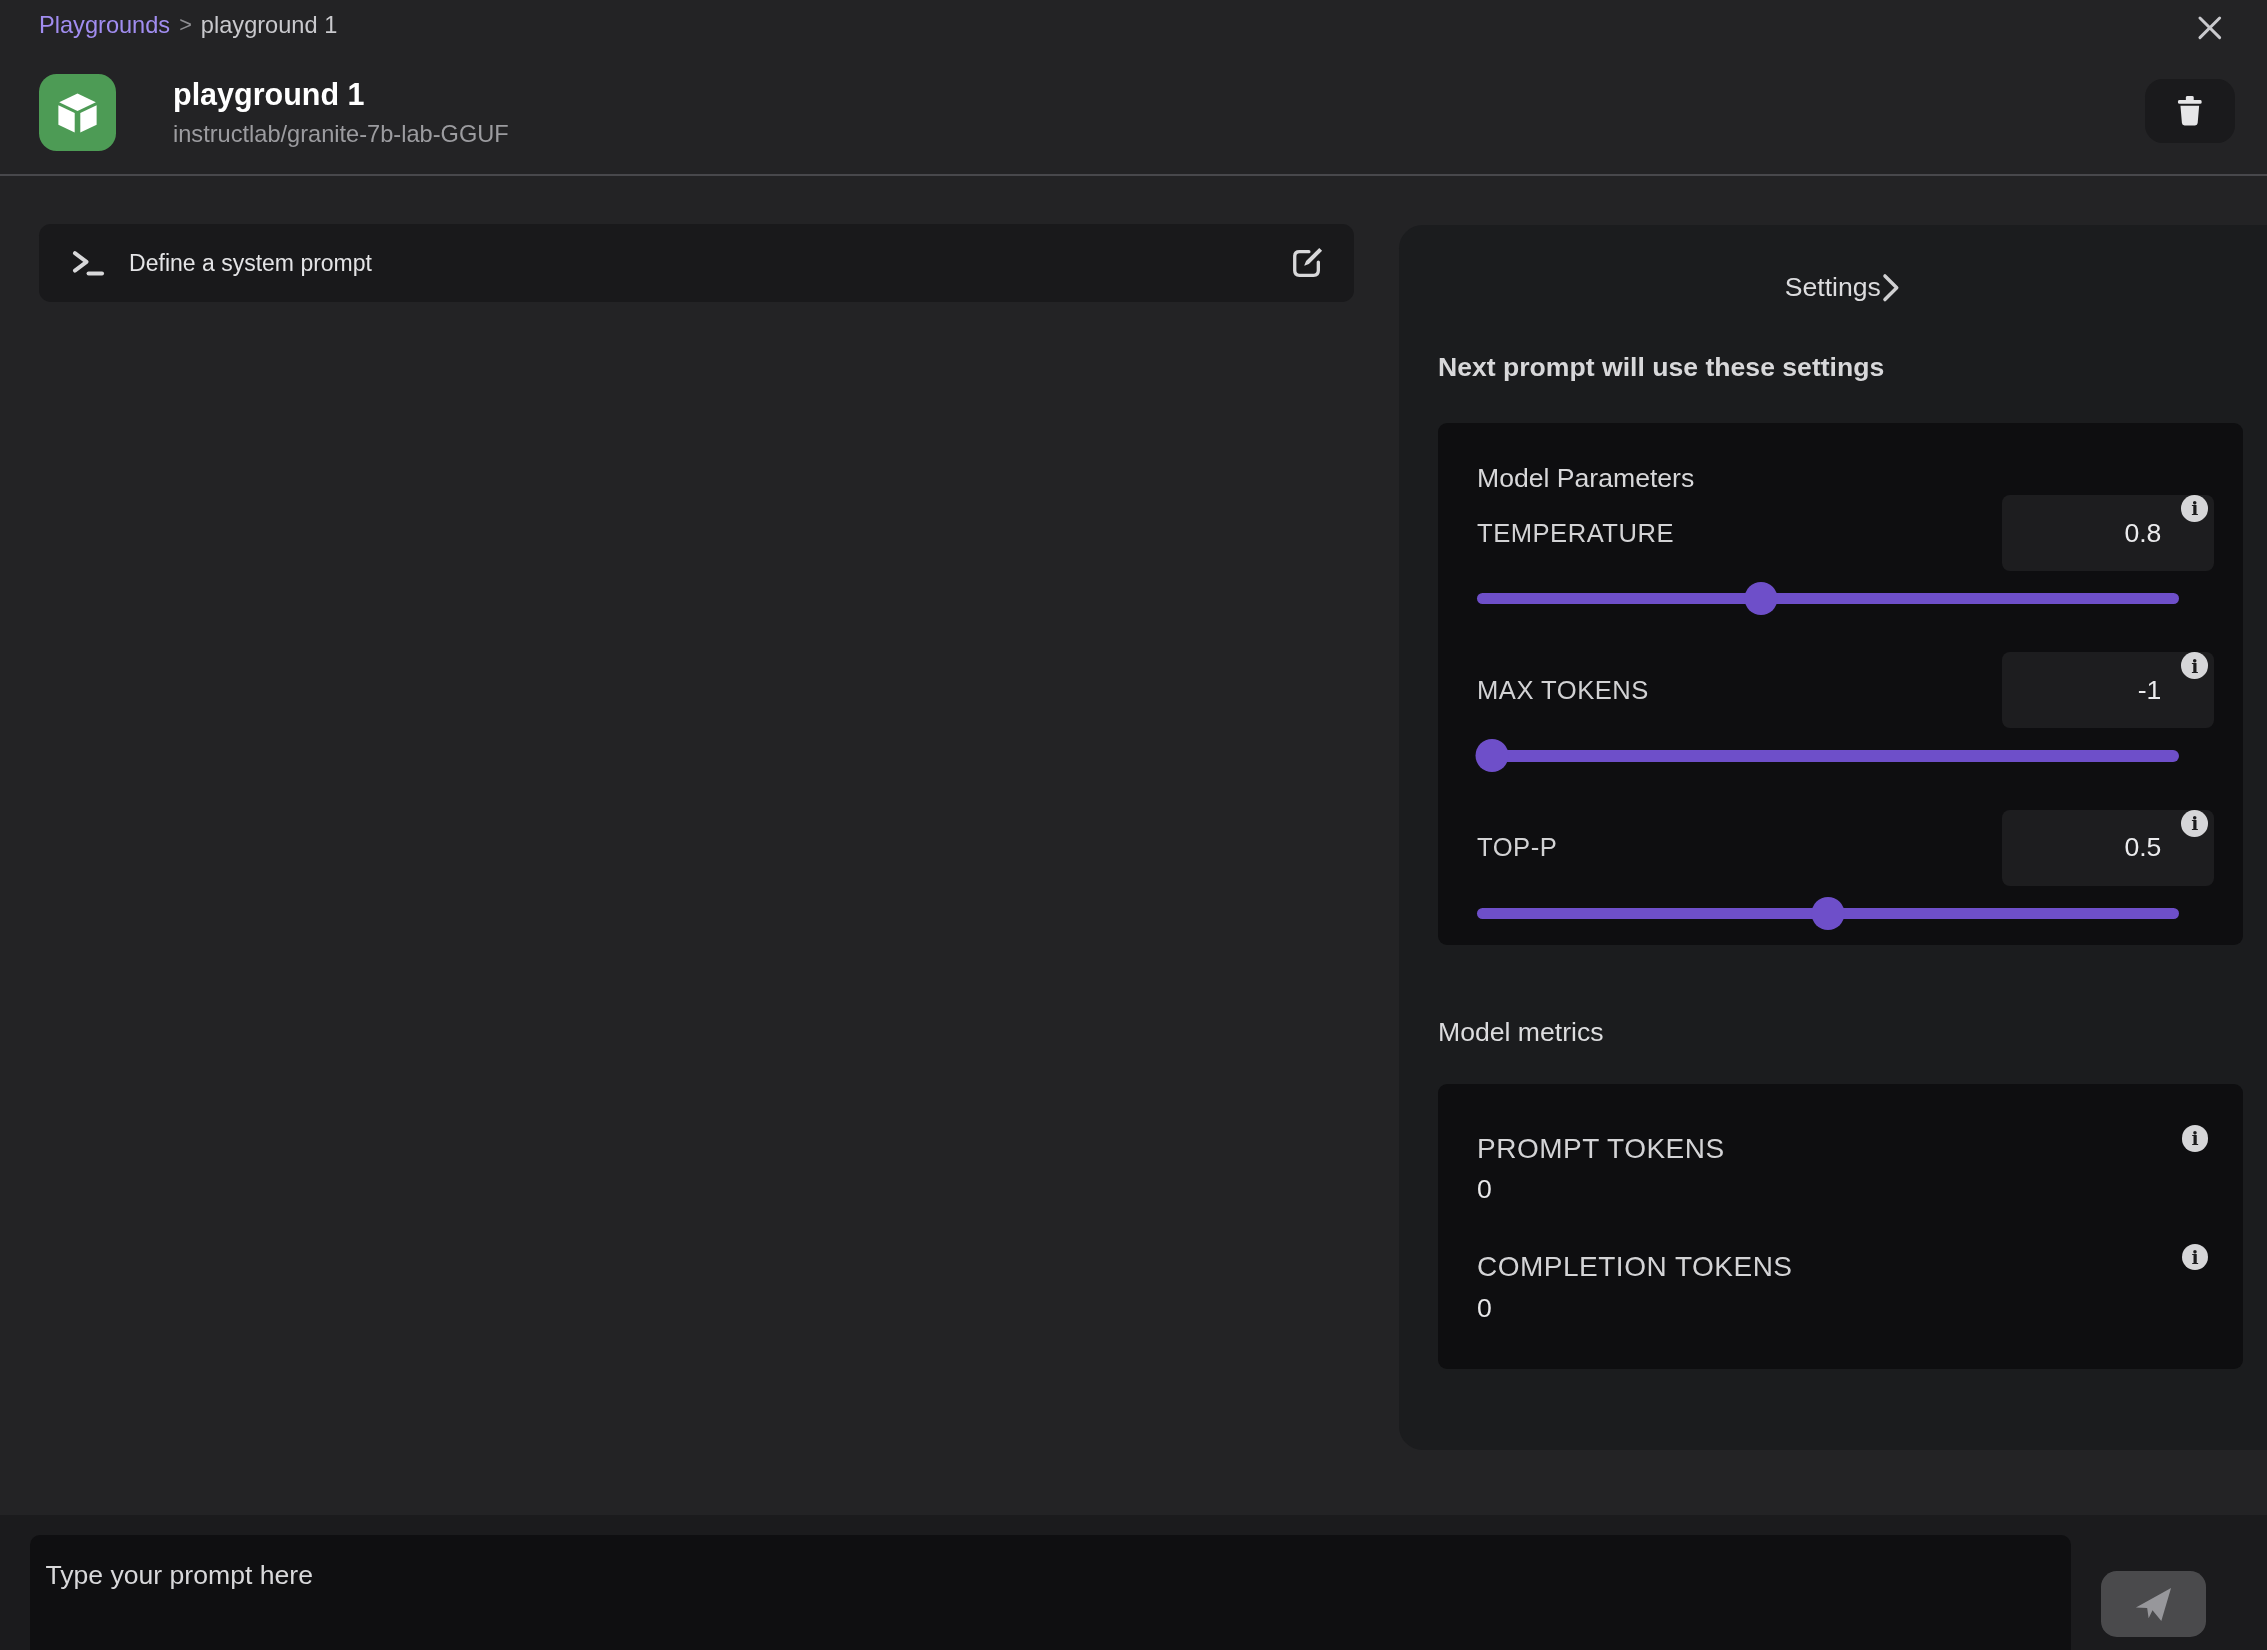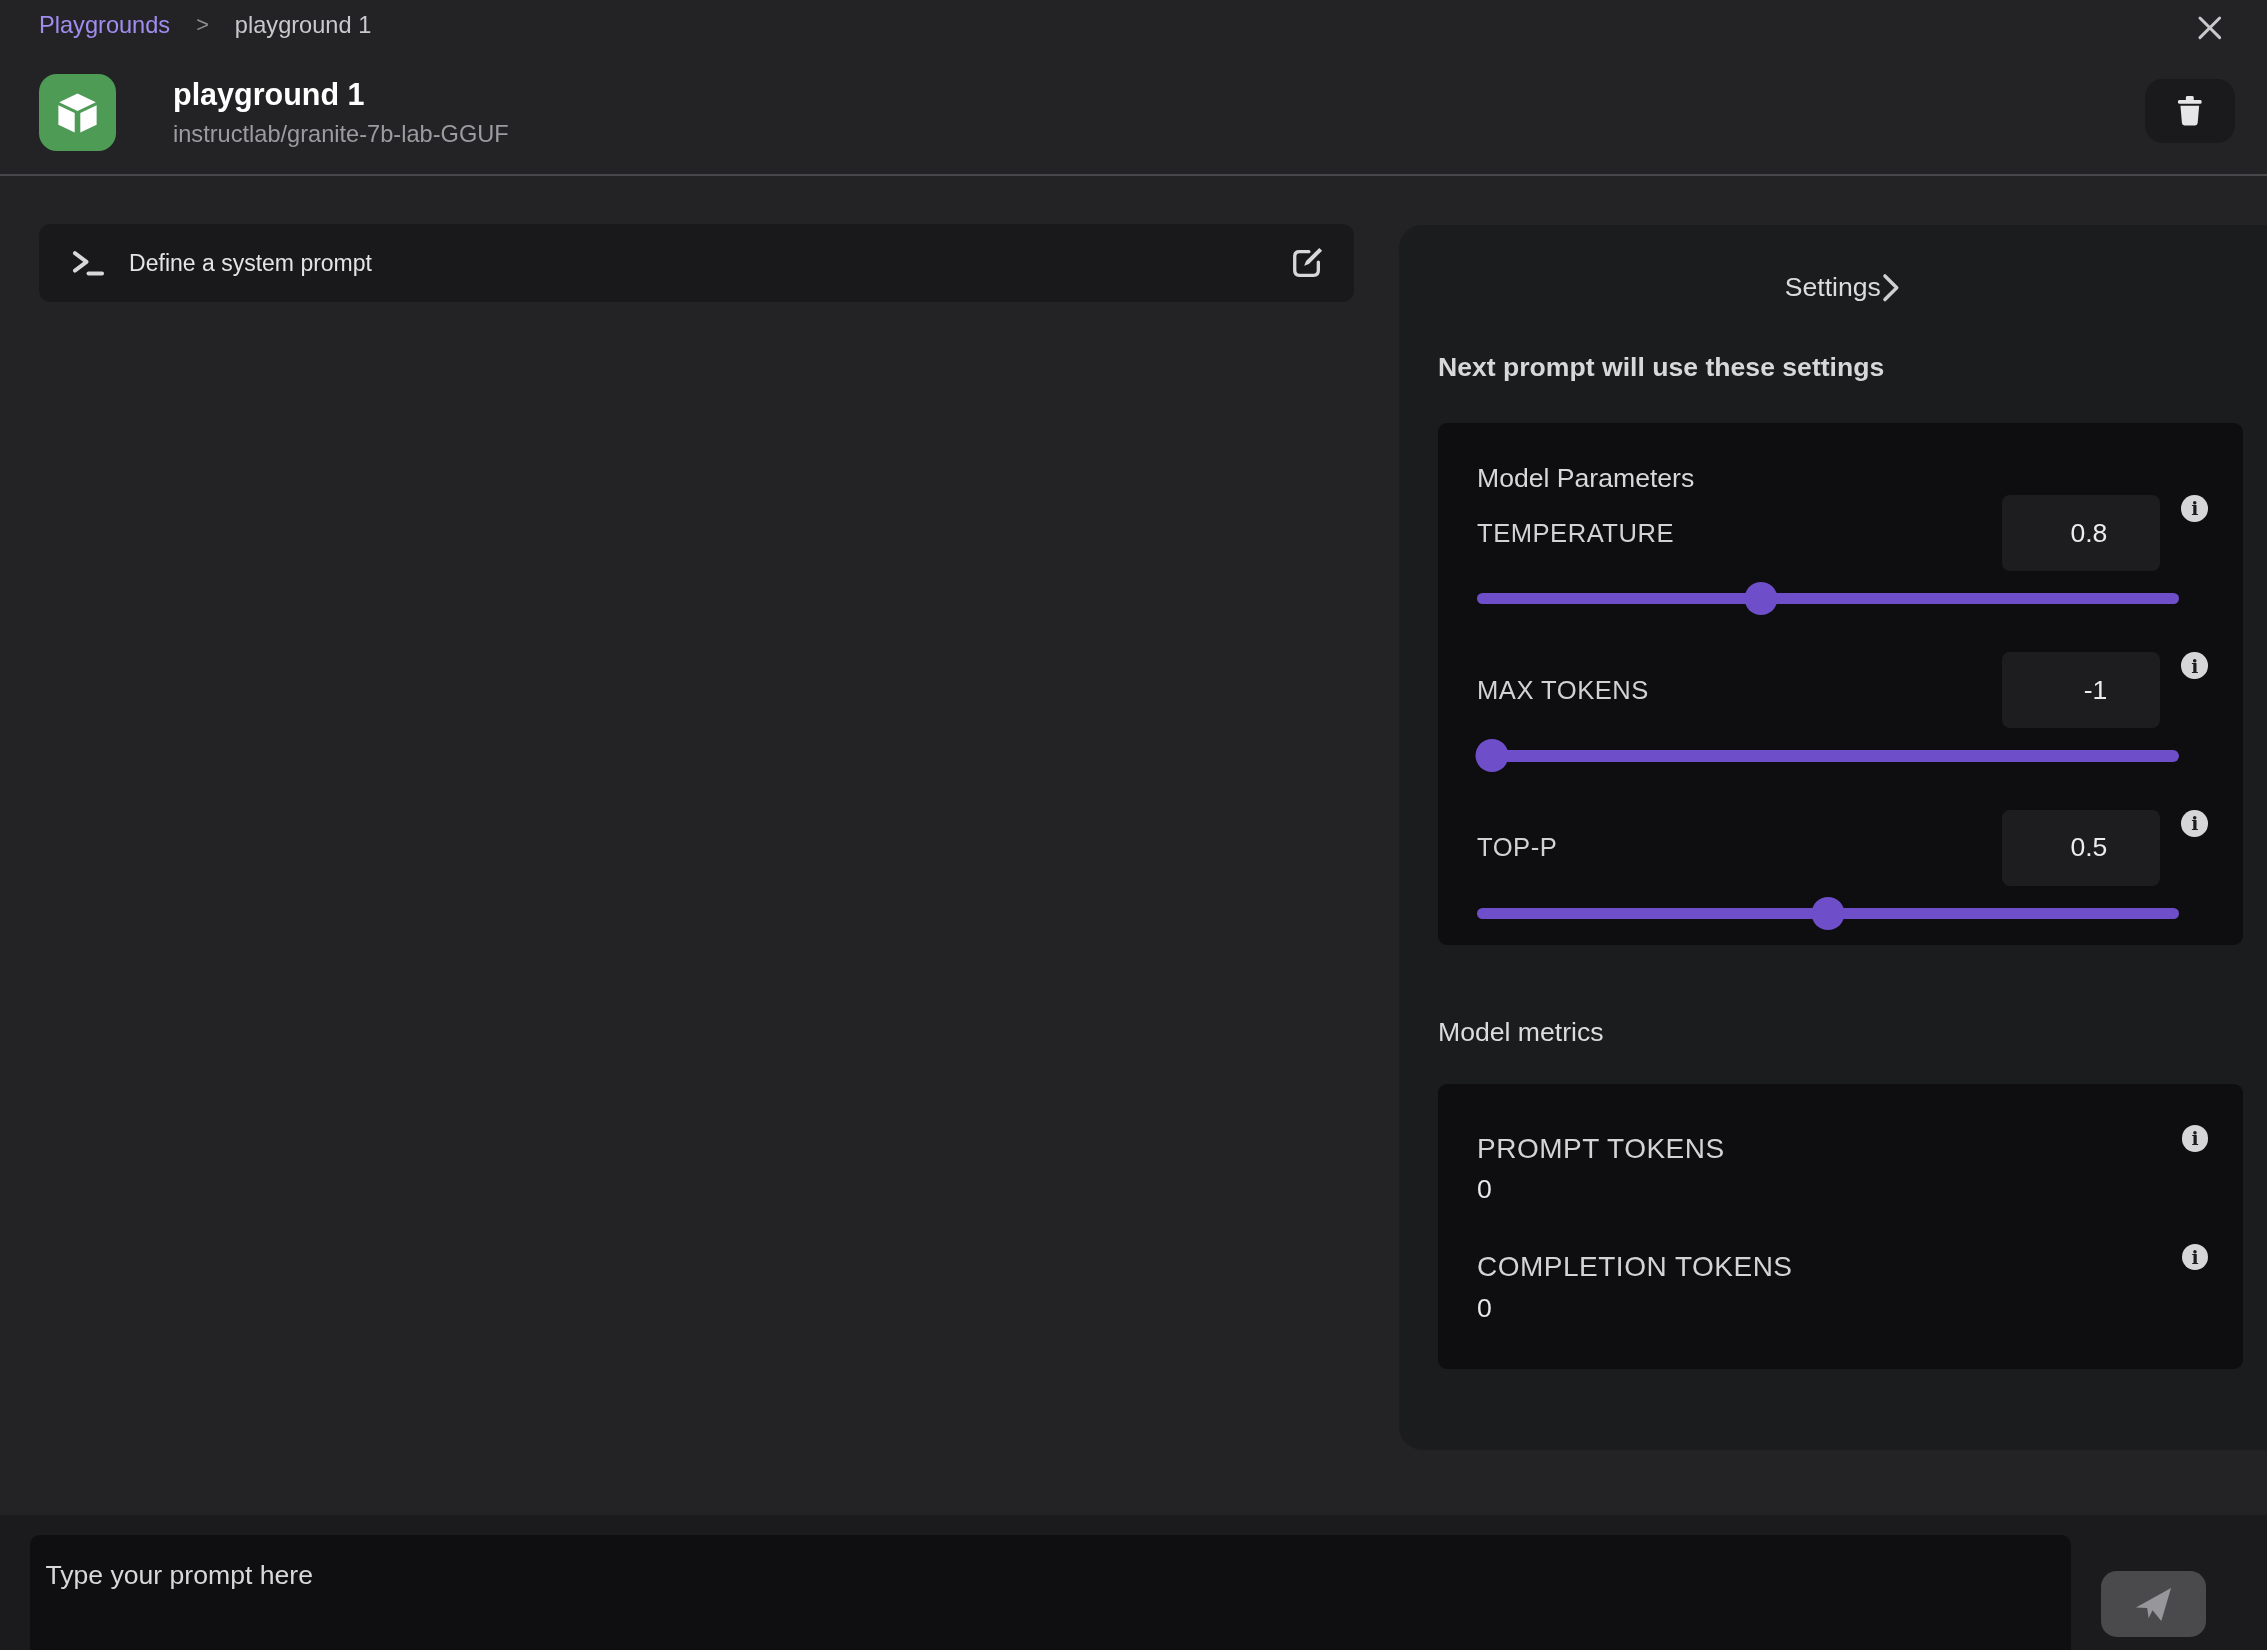--- a/index.html
+++ b/index.html
@@ -3,21 +3,21 @@
 <meta charset="utf-8">
 <style>
   * { margin:0; padding:0; box-sizing:border-box; }
   html,body { background:#232325; }
   body { font-family:"Liberation Sans", sans-serif; }
   .screen{
     position:relative; width:2268px; height:1651px;
     background:#232325; overflow:hidden; color:#e4e4e6;
   }
   
-  .breadcrumb{ position:absolute; left:39px; top:11.8px; display:flex; align-items:center; gap:26px; font-size:23.6px; }
+  .breadcrumb{ position:absolute; left:39px; top:11.8px; display:flex; align-items:center; gap:9px; font-size:23.6px; }
   .crumb-link{ color:#a18df0; cursor:pointer; }
   .crumb-sep{ color:#8e8e92; font-size:21.7px; }
   .crumb-current{ color:#c9c9cd; }
   .close-btn{ position:absolute; right:41px; top:9.9px; width:35px; height:35px; display:flex; align-items:center; justify-content:center; cursor:pointer; }
 
   
   .app-icon{ position:absolute; left:39px; top:74px; width:77px; height:77px; border-radius:17.7px; background:#4d9b55; display:flex; align-items:center; justify-content:center; }
   .header-text{ position:absolute; left:173px; top:77px; }
   .page-title{ font-size:30.5px; font-weight:700; color:#ffffff; line-height:35px; }
   .page-subtitle{ margin-top:8.9px; font-size:23.6px; color:#9c9ca0; }
@@ -35,21 +35,21 @@
   .panel-title{ font-size:26.6px; color:#dcdcde; }
   .panel-sub{ margin-top:47px; font-size:26.6px; color:#d8d8da; line-height:33px;font-weight:bold; }
   .card{ background:#0e0e10; border-radius:9px; margin-right:24.6px; }
   .params-card{ margin-top:39px; padding:39px 64px 25.6px 39px; }
   .card-title{ font-size:26.6px; color:#d8d8da; line-height:33px; }
   .param-top{ display:flex; align-items:center; justify-content:space-between; height:76px; }
   .param:first-of-type{ margin-top:45px; }
   .param + .param{ margin-top:48px; }
   .param-label{ font-size:25.6px; color:#d2d2d4; letter-spacing:0.5px; }
   .value-wrap{ position:relative; width:177px; height:76px; }
-  .value-box{ width:158px; height:76px; background:#1d1d1f; border:none; outline:none; border-radius:7.9px; color:#ececee; font-size:26.6px; font-family:"Liberation Sans",sans-serif; text-align:right; padding-right:53px; }
+  .value-box{ width:212px; height:76px; background:#1d1d1f; border:none; outline:none; border-radius:7.9px; color:#ececee; font-size:26.6px; font-family:"Liberation Sans",sans-serif; text-align:right; padding-right:53px; }
   .info-icon{ position:absolute; right:-28.6px; top:0; width:26.6px; height:26.6px; border-radius:50%; background:#d6d6d8; color:#1b1b1d; display:flex; align-items:center; justify-content:center; font-family:"DejaVu Serif",serif; font-weight:700; font-size:18.7px; cursor:pointer; }
   .slider{ position:relative; margin-top:21.7px; height:11.8px; border-radius:5.9px; background:#6e4fc9; cursor:pointer; }
   .slider-thumb{ position:absolute; top:-10.8px; width:33px; height:33px; border-radius:50%; background:#6e4fc9; transform:translateX(-50%); cursor:grab; }
 
   .metrics-title{ margin-top:71px; font-size:26.6px; color:#dcdcde; line-height:33px; }
   .metrics-card{ margin-top:35px; padding:49px 39px 44px 39px; }
   .metric{ position:relative; }
   .metric + .metric{ margin-top:45px; }
   .metric-label{ font-size:28px; color:#d4d4d6; letter-spacing:0.5px; line-height:32.5px; }
   .metric-value{ margin-top:7.9px; font-size:26.6px; color:#e8e8ea; line-height:33px; }

